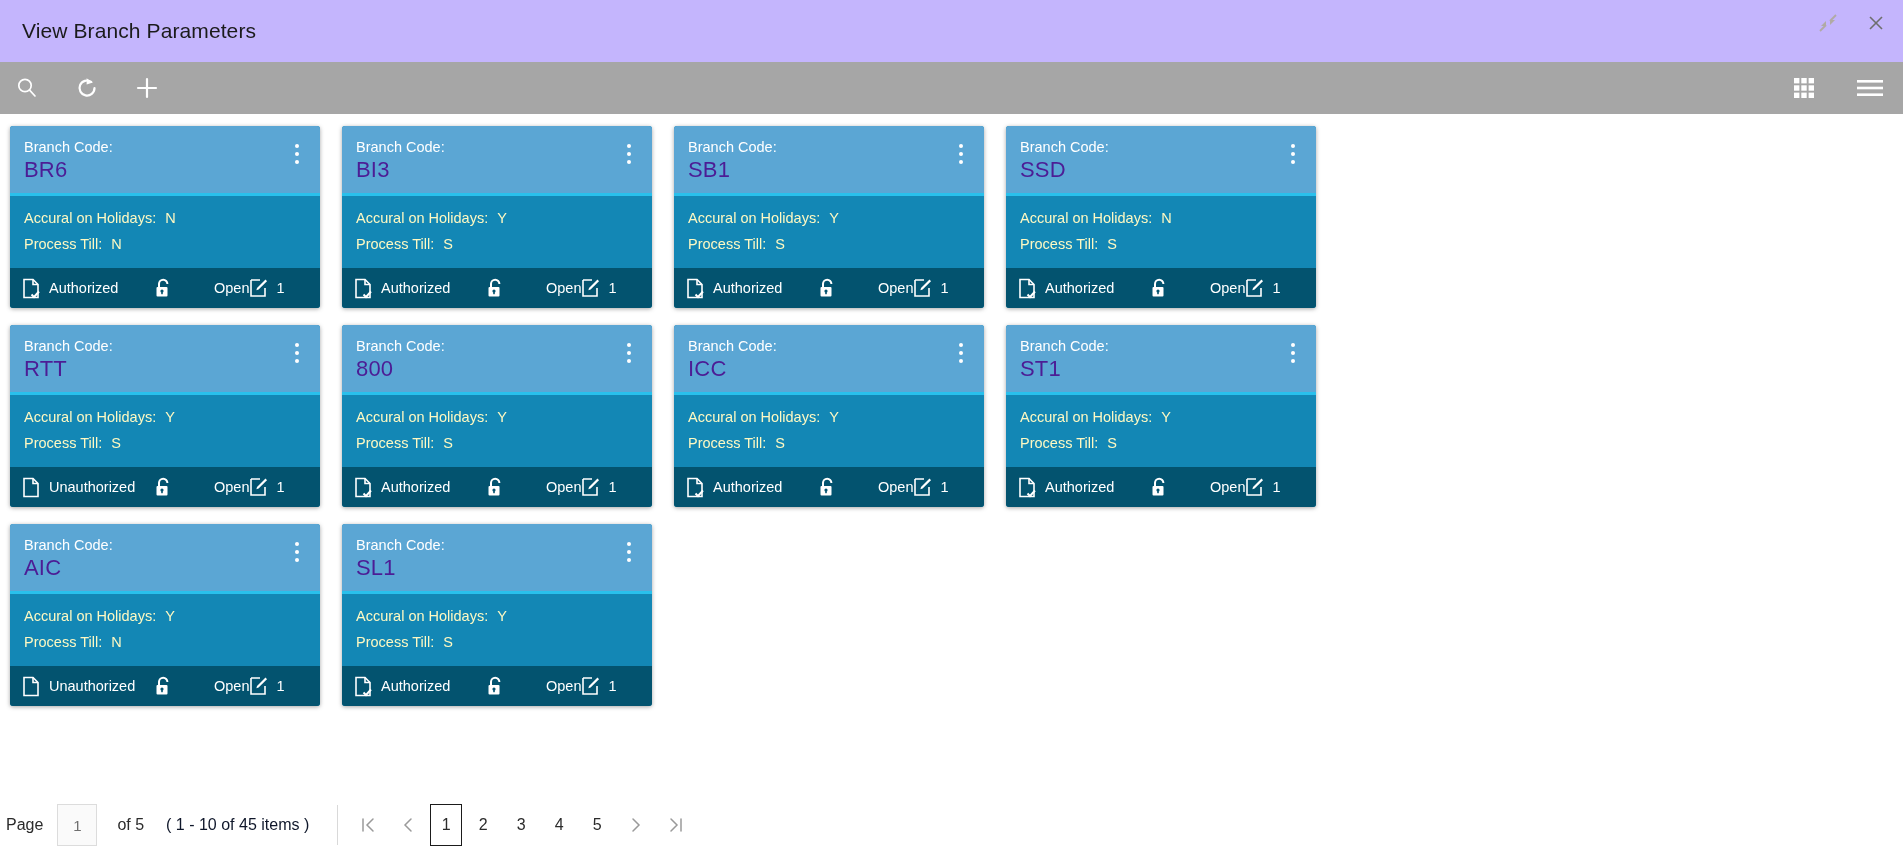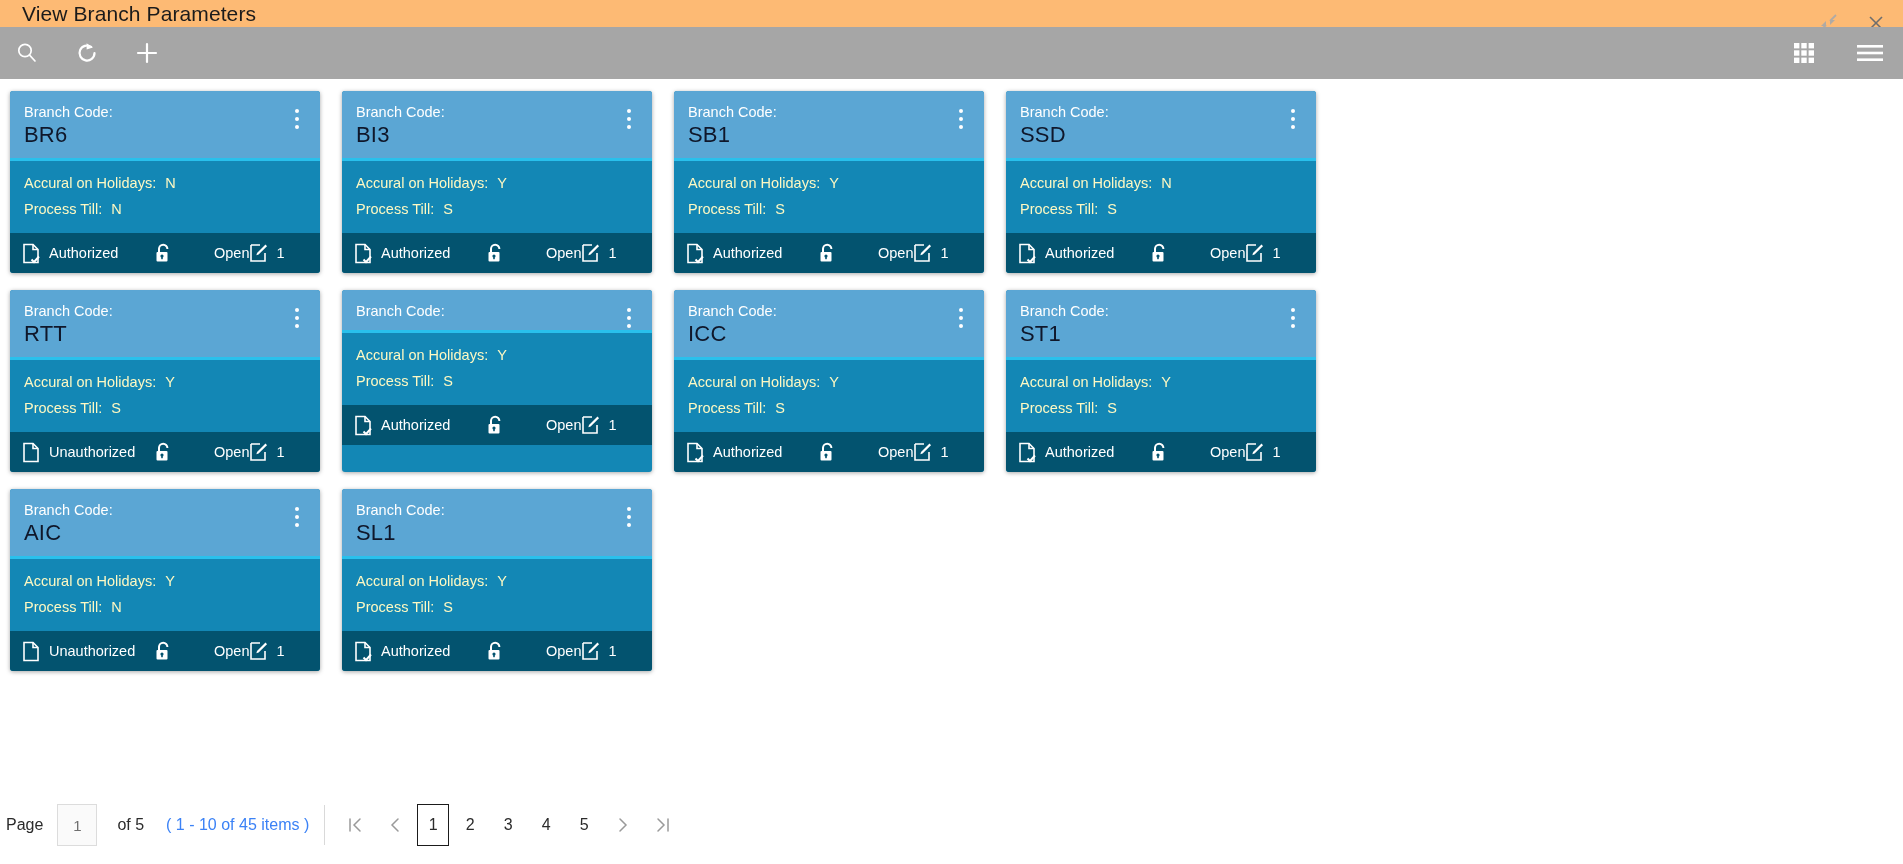--- a/index.html
+++ b/index.html
@@ -7,22 +7,22 @@
     width: 1903px;
     height: 864px;
     background: #ffffff;
     font-family: "Liberation Sans", sans-serif;
     overflow: hidden;
   }
 
   
   .titlebar {
     position: relative;
-    height: 27px;
-    background: #fdba74;
+    height: 62px;
+    background: #c4b5fd;
     display: flex;
     align-items: center;
     padding-left: 22px;
   }
   .titlebar-title {
     font-size: 21px;
     color: #1b1b1b;
     letter-spacing: .1px;
   }
   .titlebar-actions {
@@ -94,21 +94,21 @@
     padding: 12px 14px 10px 14px;
     border-bottom: 3px solid #29c0ec;
   }
   .card-head-label {
     font-size: 14.5px;
     color: #ffffff;
     line-height: 18px;
   }
   .card-head-value {
     font-size: 22px;
-    color: #0f172a;
+    color: #4c1d95;
     line-height: 27px;
     letter-spacing: .2px;
   }
   .kebab {
     position: absolute;
     right: 14px;
     top: 16px;
     width: 18px;
     height: 24px;
     display: flex;
@@ -182,23 +182,23 @@
     text-align: center;
     font-family: "Liberation Sans", sans-serif;
   }
   .pg-of {
     font-size: 16px;
     color: #2b2b2b;
     margin-left: 20px;
   }
   .pg-count {
     font-size: 16px;
-    color: #3b82f6;
+    color: #0f172a;
     margin-left: 22px;
-    margin-right: 15px;
+    margin-right: 28px;
   }
   .pg-sep {
     width: 1px;
     height: 40px;
     background: #d9d9d9;
     margin-right: 10px;
   }
   .pg-nav {
     display: flex;
     align-items: center;
@@ -576,20 +576,21 @@
             </svg>
           </span>
           <span>1</span>
         </div>
       </div>
     </div>
 
     <div class="card">
       <div class="card-head">
         <div class="card-head-label">Branch Code:</div>
+        <div class="card-head-value">800</div>
         <div class="kebab">
             <i></i>
             <i></i>
             <i></i>
           </div>
       </div>
       <div class="card-body">
         <div class="card-field">
           <span>Accural on Holidays:</span>
           <span class="fv">Y</span>

